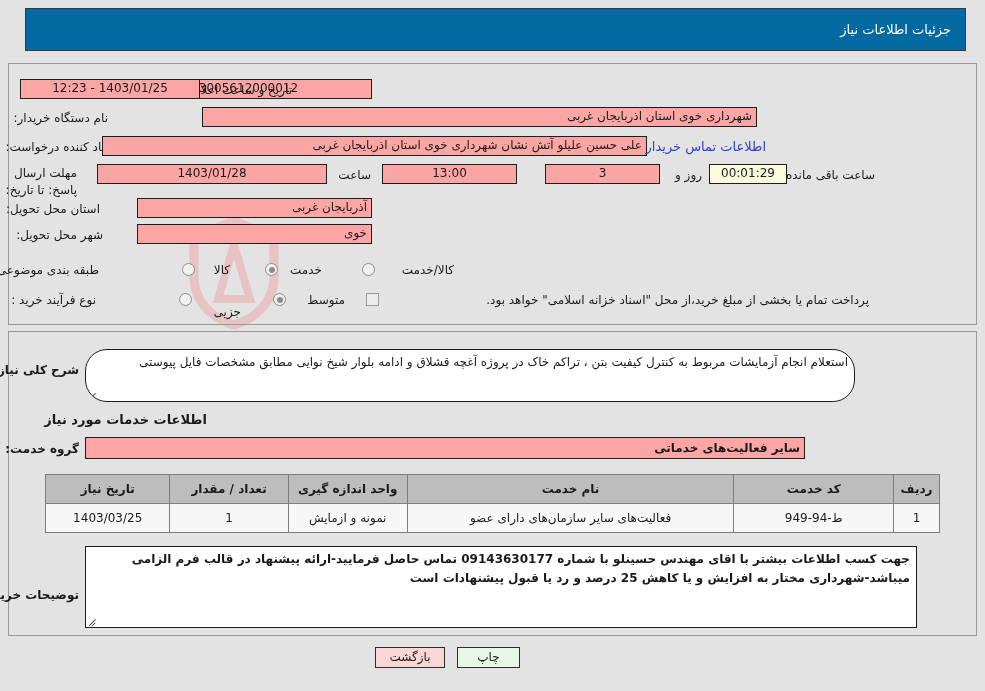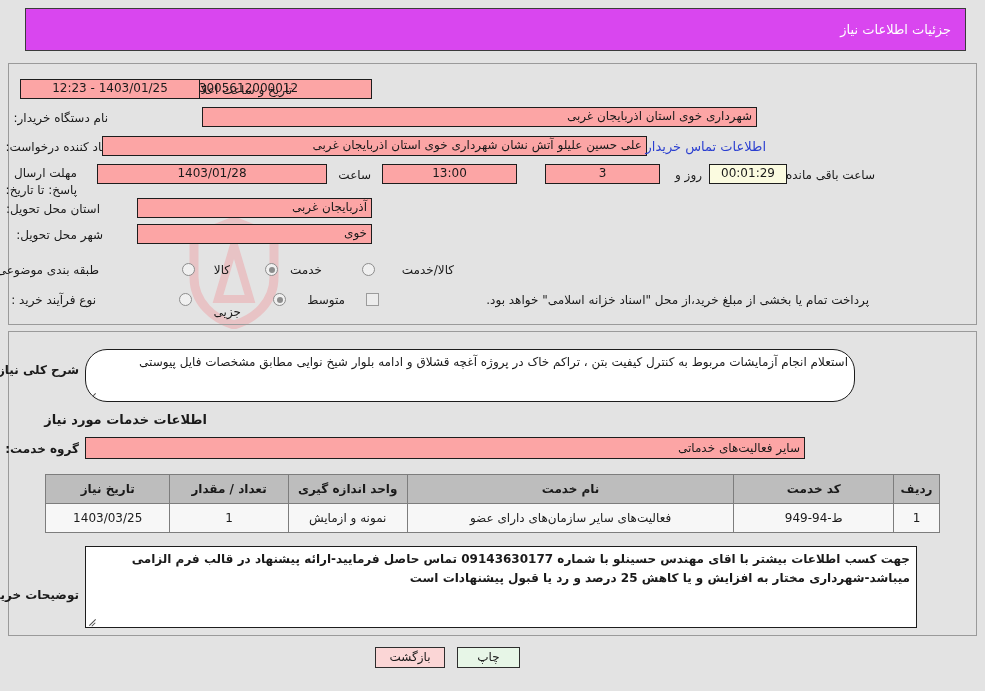--- a/index.html
+++ b/index.html
@@ -50,21 +50,21 @@
     height: 112px;
   }
 
   
   .titlebar {
     position: absolute;
     left: 25px;
     top: 8px;
     width: 941px;
     height: 43px;
-    background: #d946ef;
+    background: #0369a1;
     border: 1px solid #3b3b3b;
     box-sizing: border-box;
     z-index: 3;
   }
   .titlebar-label {
     position: absolute;
     right: 14px;
     top: 12px;
     color: #ffffff;
     font-size: 13px;
@@ -299,21 +299,21 @@
 
 <div class="lbl lbl-bold" style="right:906px; top:362px;">شرح کلی نیاز:</div>
 <div class="ta" style="right:130px; top:349px; width:770px; height:53px;border-radius:22px;">
   <span>استعلام انجام آزمایشات مربوط به کنترل کیفیت بتن ، تراکم خاک در پروژه آغچه قشلاق و ادامه بلوار شیخ نوایی مطابق مشخصات فایل پیوستی</span>
   <span class="grip"></span>
 </div>
 
 <div class="lbl lbl-bold" style="right:778px; top:412px; font-size:13px;">اطلاعات خدمات مورد نیاز</div>
 
 <div class="lbl lbl-bold" style="right:906px; top:441px;">گروه خدمت:</div>
-<div class="fld right" style="right:180px; top:437px; width:720px; height:22px; line-height:20px;">سایر فعالیت‌های خدماتی</div>
+<div class="fld right" style="right:180px; top:437px; width:720px; height:22px; line-height:20px;font-weight:bold;">سایر فعالیت‌های خدماتی</div>
 
 <table class="tbl">
   <thead>
     <tr>
       <th style="width:38px;">ردیف</th>
       <th style="width:170px;">کد خدمت</th>
       <th style="width:372px;">نام خدمت</th>
       <th style="width:125px;">واحد اندازه گیری</th>
       <th style="width:125px;">تعداد / مقدار</th>
       <th style="width:125px;">تاریخ نیاز</th>

